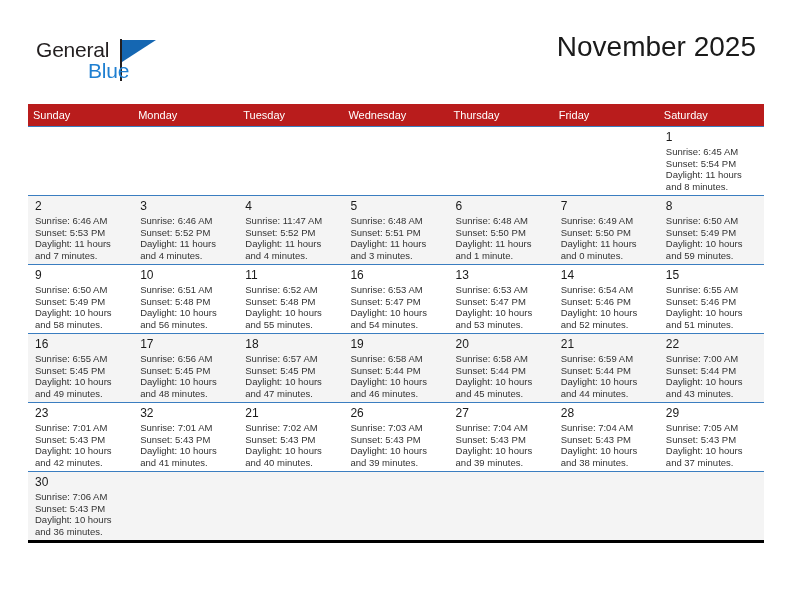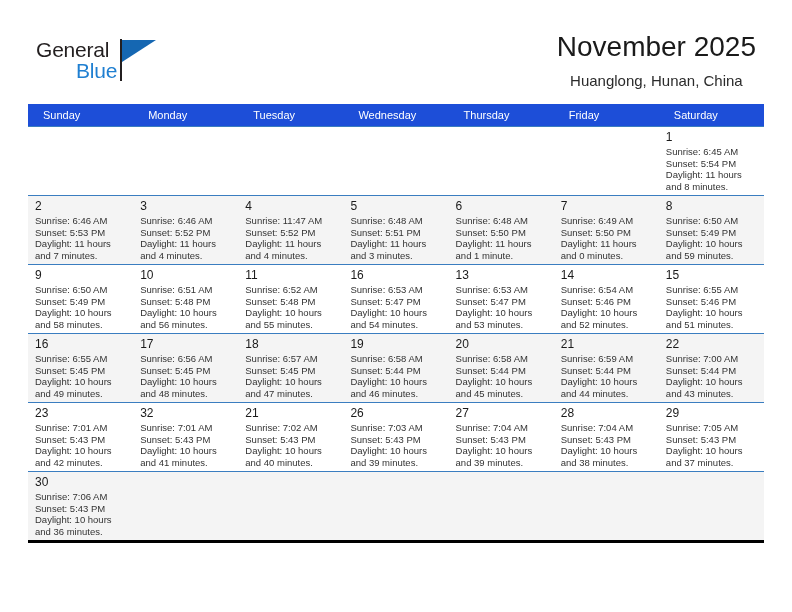--- a/index.html
+++ b/index.html
@@ -41,21 +41,21 @@
     left: 0;
     top: 0;
     font-size: 21px;
     letter-spacing: -0.2px;
     color: #231f20;
     line-height: 24px;
     white-space: nowrap;
   }
   .logo-blue {
     position: absolute;
-    left: 40px;
+    left: 52px;
     top: 21px;
     font-size: 21px;
     letter-spacing: -0.2px;
     color: #1f7fd1;
     line-height: 24px;
     white-space: nowrap;
   }
   .logo-flag {
     position: absolute;
     left: 86px;
@@ -99,26 +99,26 @@
   
   .calendar {
     position: absolute;
     left: 28px;
     top: 104px;
     width: 736px;
     border-collapse: collapse;
     table-layout: fixed;
   }
   .calendar th {
-    background: #1d4ed8;
+    background: #b91c1c;
     color: #ffffff;
     font-size: 11px;
     font-weight: normal;
     text-align: left;
-    padding: 5px 0 5px 15px;
+    padding: 5px 0 5px 5px;
     height: 12px;
     border: none;
   }
   .calendar td {
     vertical-align: top;
     padding: 0;
     width: 105.14px;
     height: 68px;
     border-top: 1px solid #3a7dc0;
     background: #ffffff;
@@ -158,21 +158,20 @@
 
     <div class="logo">
       <span class="logo-general">General</span>
       <span class="logo-mast"></span>
       <span class="logo-flag"></span>
       <span class="logo-blue">Blue</span>
     </div>
 
     <div class="title-block">
       <div class="cal-title">November 2025</div>
-      <div class="cal-subtitle">Huanglong, Hunan, China</div>
     </div>
 
   </div>
 
   <table class="calendar">
     <thead>
       <tr>
         <th>Sunday</th>
         <th>Monday</th>
         <th>Tuesday</th>

